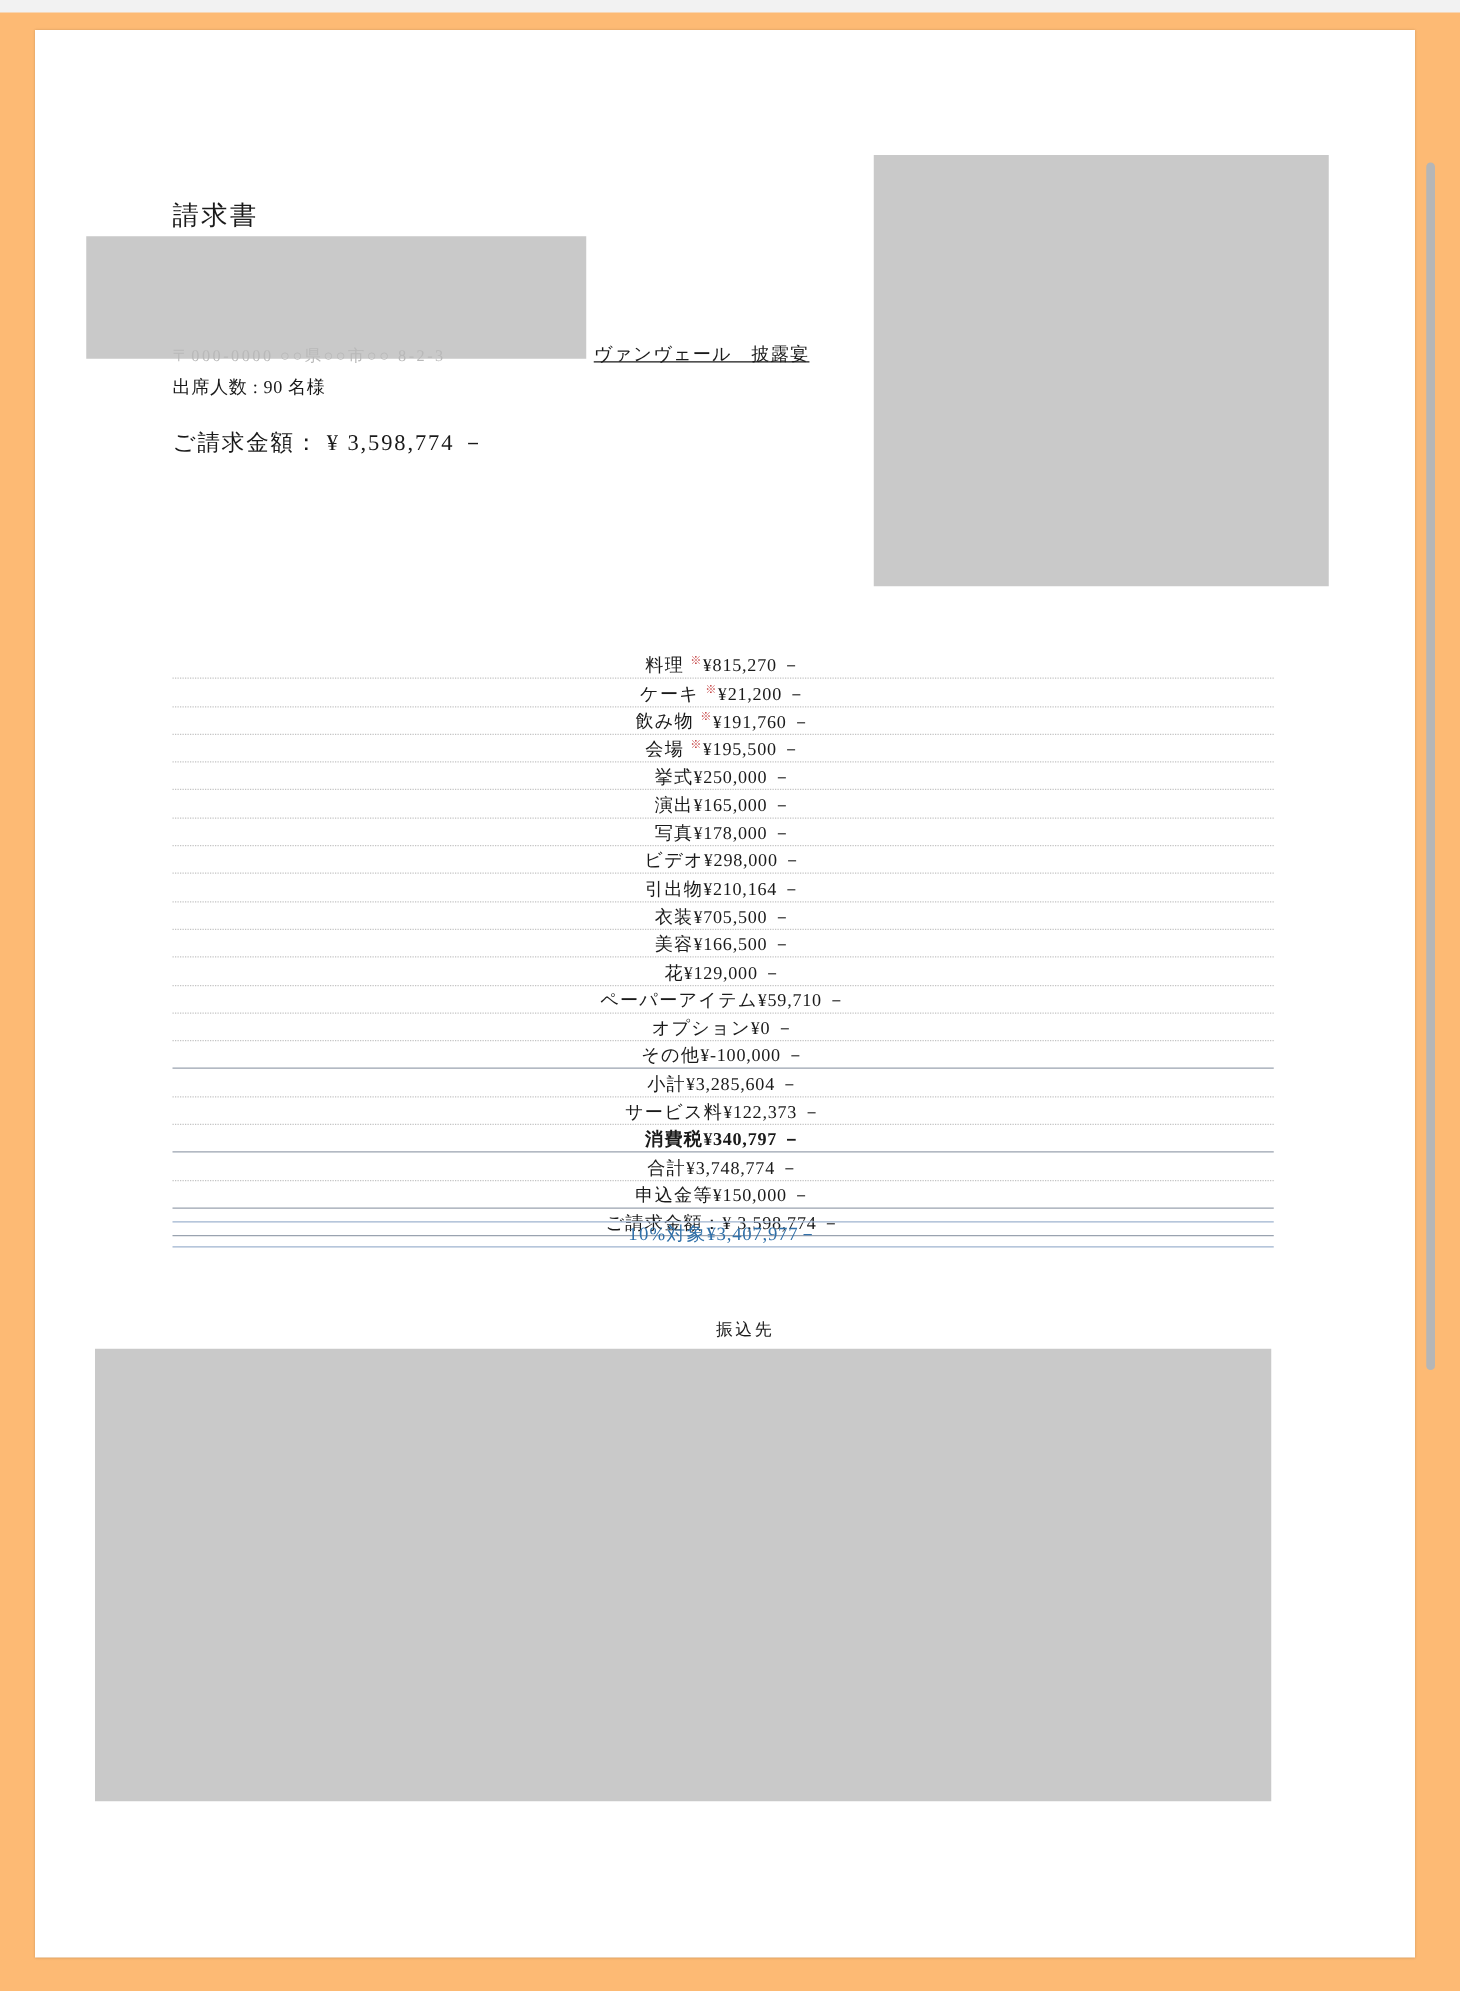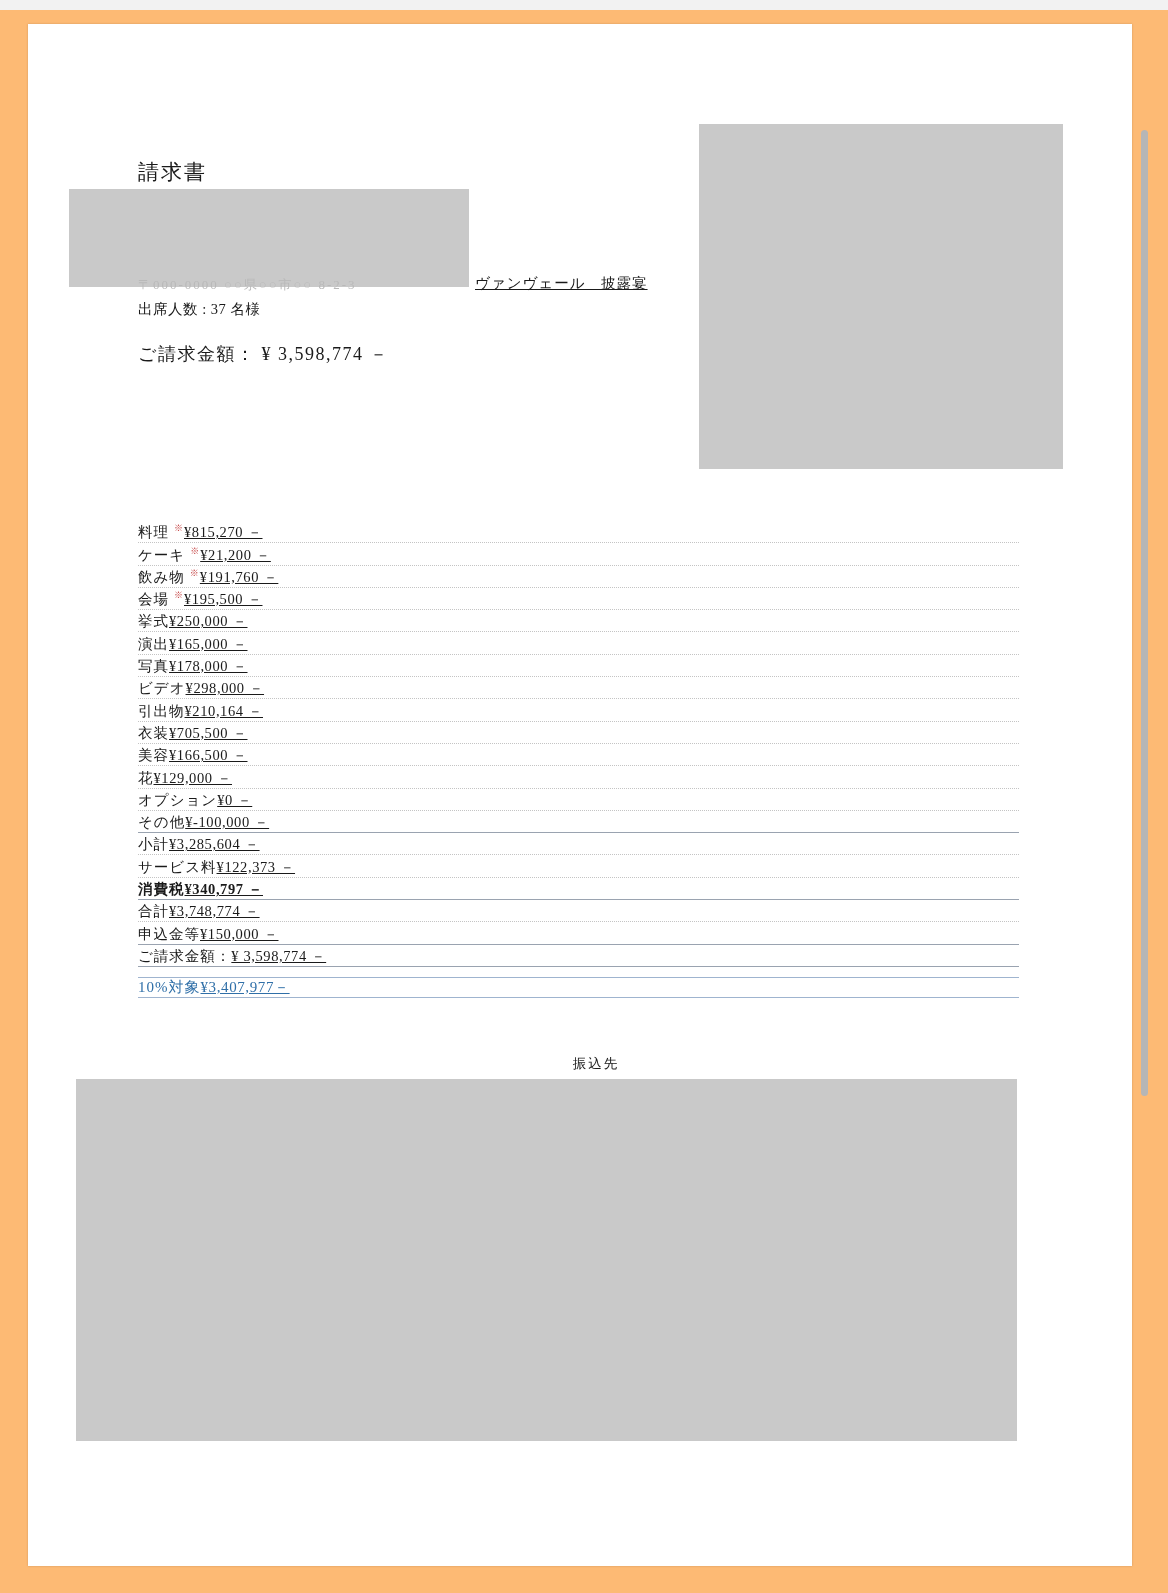--- a/index.html
+++ b/index.html
@@ -100,32 +100,31 @@
   
   #items {
     position: absolute;
     left: 110px;
     top: 497px;
     width: 881px;
   }
   .row {
     display: flex;
     align-items: flex-end;
-    justify-content: flex-start;
+    justify-content: center;
     height: 21.3px;
     border-bottom: 1px dotted #c4c4c4;
     font-size: 14.5px;
     color: #1a1a1a;
   }
   .row .label { letter-spacing: 1px; white-space: nowrap; }
   .row .amount {
     font-family: "Liberation Serif", serif;
     letter-spacing: 0.6px;
     white-space: nowrap;
-    text-decoration: underline;
   }
   .row .mark {
     color: #c23b3b;
     font-size: 9px;
     margin-left: 5px;
     vertical-align: super;
   }
   .row.solid { border-bottom: 1px solid #9aa3b0; }
   .row.bold .label, .row.bold .amount { font-weight: bold; }
 
@@ -170,21 +169,21 @@
     <div class="redaction" id="redact-addressee"></div>
 
     <div id="doc-title">請求書</div>
 
     <div id="faded-line">〒000-0000 ○○県○○市○○ 8-2-3</div>
 
     <div id="venue-line">ヴァンヴェール　披露宴</div>
 
     <div id="attendee-line">
       <span>出席人数 :</span>
-      <span>37</span>
+      <span>90</span>
       <span>名様</span>
     </div>
 
     <div id="grand-total-line">
       <span>ご請求金額：</span>
       <span>¥</span>
       <span>3,598,774</span>
       <span>－</span>
     </div>
 
@@ -232,20 +231,24 @@
       </div>
       <div class="row">
         <span class="label">美容</span>
         <span class="amount">¥166,500 －</span>
       </div>
       <div class="row">
         <span class="label">花</span>
         <span class="amount">¥129,000 －</span>
       </div>
       <div class="row">
+        <span class="label">ペーパーアイテム</span>
+        <span class="amount">¥59,710 －</span>
+      </div>
+      <div class="row">
         <span class="label">オプション</span>
         <span class="amount">¥0 －</span>
       </div>
       <div class="row solid">
         <span class="label">その他</span>
         <span class="amount">¥-100,000 －</span>
       </div>
 
       <div class="row">
         <span class="label">小計</span>

